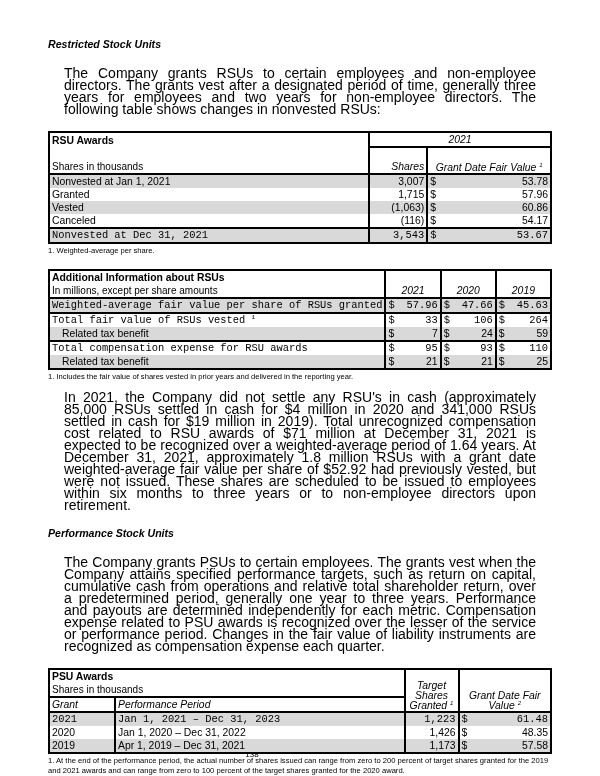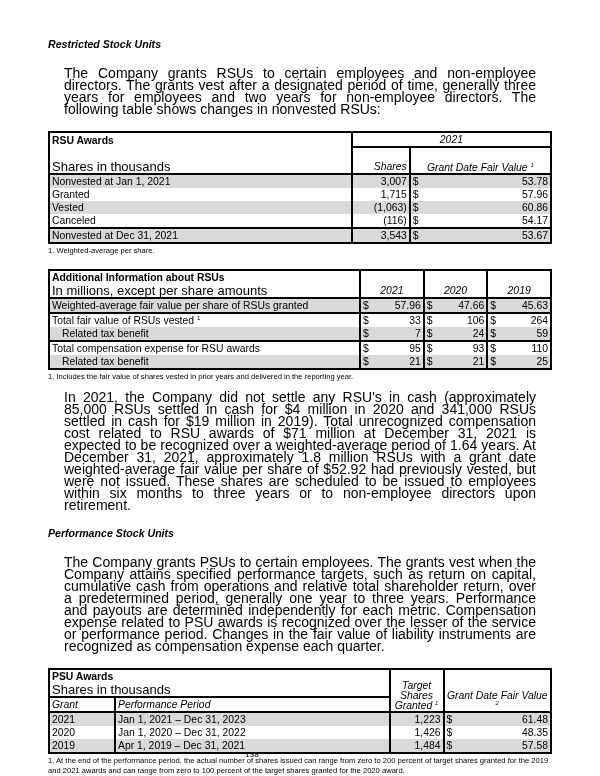--- a/index.html
+++ b/index.html
@@ -6,24 +6,24 @@
   body { width: 600px; height: 776px; position: relative; overflow: hidden;
          font-family: "Liberation Sans", sans-serif; color: #000; }
   .page { position: absolute; left: 48px; top: 38px; width: 504px; }
   .h-ital { font-weight: bold; font-style: italic; font-size: 10.6px; line-height: 13px; margin: 0; }
   p.body { font-size: 14px; line-height: 12px; margin: 16px; text-align: justify; }
   table.fin { border-collapse: collapse; width: 504px; font-size: 10.4px; }
   table.fin td { padding: 0 2px; height: 13px; line-height: 13px; white-space: nowrap; }
   .outer { border: 2px solid #000; }
   .vr { border-left: 2px solid #000; }
   .hb { border-bottom: 2px solid #000; }
-  .ht { border-top: 2px solid #000; }
+  .ht { border-top: 2px solid #000; font-family: Liberation Mono, monospace; }
   .shade td { background: #d9d9d9; }
   .ttl { font-weight: bold; font-size: 10.4px; }
-  .small { font-size: 13px; }
+  .small { font-size: 10px; }
   .ital { font-style: italic; }
   .r { text-align: right; }
   .c { text-align: center; }
   .sup { font-size: 6px; vertical-align: super; line-height: 0; }
   .foot { font-size: 7.6px; line-height: 10px; margin: 2px 0 0 0; }
   .dol { width: 10px; }
   .indent1 { padding-left: 12px !important; }
   .pageno { position: absolute; top: 750px; left: 0; width: 504px; text-align: center; font-size: 8px; }
 </style>
 </head>
@@ -174,21 +174,21 @@
     <tr>
       <td>2020</td>
       <td class="vr">Jan 1, 2020 – Dec 31, 2022</td>
       <td class="vr r">1,426</td>
       <td class="vr dol">$</td>
       <td class="r">48.35</td>
     </tr>
     <tr class="shade">
       <td>2019</td>
       <td class="vr">Apr 1, 2019 – Dec 31, 2021</td>
-      <td class="vr r">1,484</td>
+      <td class="vr r">1,173</td>
       <td class="vr dol">$</td>
       <td class="r">57.58</td>
     </tr>
   </tbody>
     </table>
   <p class="foot">1. At the end of the performance period, the actual number of shares issued can range from zero to 200 percent of target shares granted for the 2019 and 2021 awards and can range from zero to 100 percent of the target shares granted for the 2020 award.</p>
   <p class="foot" style="margin-top:2px;">2. Weighted-average per share.</p>
 
 </div>
 

